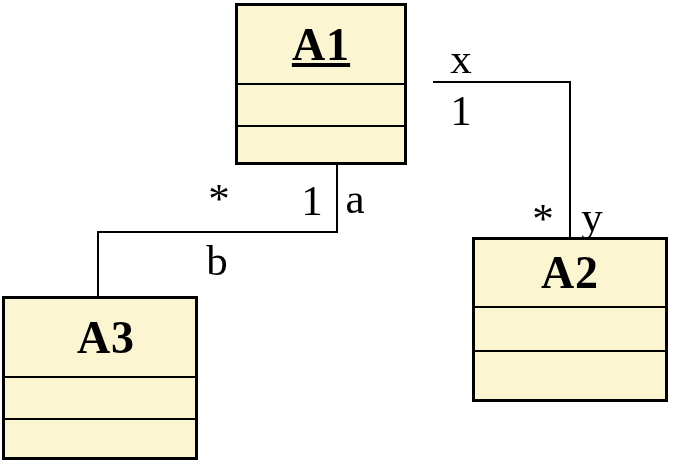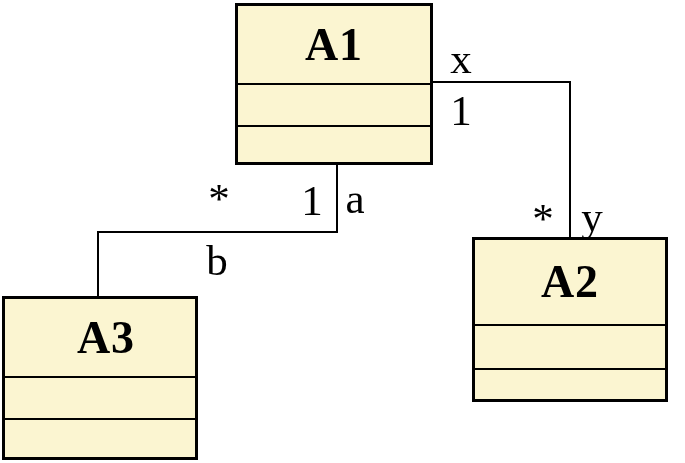--- a/index.html
+++ b/index.html
@@ -52,28 +52,28 @@
     line-height: 1;
     transform: translate(-50%, -50%);
     white-space: nowrap;
   }
 </style>
 </head>
 <body>
 
 <div class="canvas">
 
-  <div class="uml-class" style="left:235px; top:3px; width:198px; height:162px;">
+  <div class="uml-class" style="left:235px; top:3px; width:172px; height:162px;text-decoration:underline;">
     <div class="uml-title" style="height:77px;">A1</div>
     <div class="uml-comp" style="height:42px;"></div>
     <div class="uml-comp" style="flex:1;"></div>
   </div>
 
   <div class="uml-class" style="left:472px; top:237px; width:196px; height:165px;">
-    <div class="uml-title" style="height:84px;">A2</div>
+    <div class="uml-title" style="height:66px;">A2</div>
     <div class="uml-comp" style="height:44px;"></div>
     <div class="uml-comp" style="flex:1;"></div>
   </div>
 
   <div class="uml-class" style="left:2px; top:296px; width:196px; height:164px;">
     <div class="uml-title" style="height:77px;padding-left:12px;">A3</div>
     <div class="uml-comp" style="height:42px;"></div>
     <div class="uml-comp" style="flex:1;"></div>
   </div>
 

